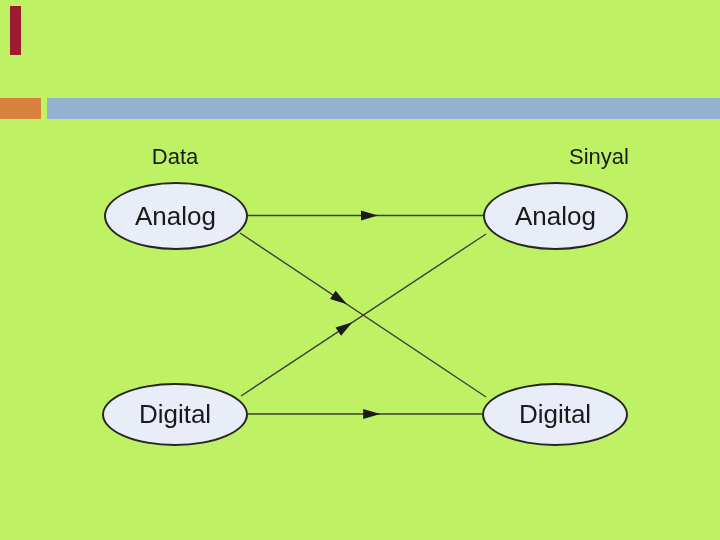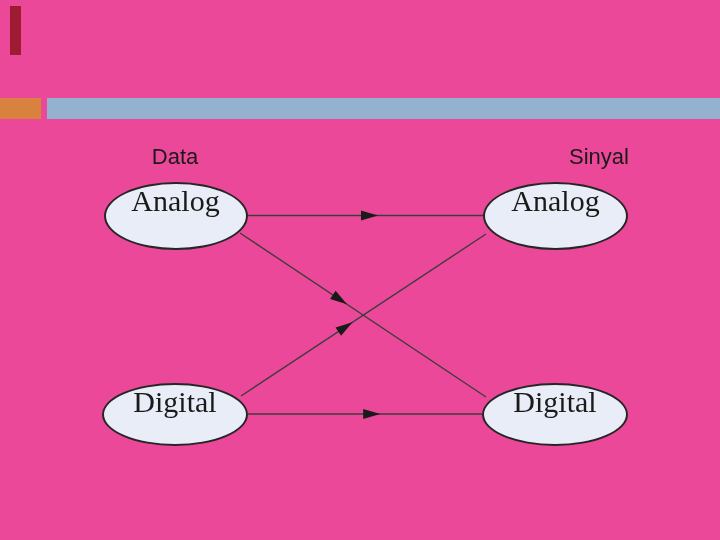--- a/index.html
+++ b/index.html
@@ -1,20 +1,20 @@
 <!DOCTYPE html>
 <html><head>
 <meta charset="utf-8">
 <style>
   html, body { margin: 0; padding: 0; background: #ffffff; }
   .slide {
     position: relative;
     width: 720px;
     height: 540px;
-    background: #ec4899;
+    background: #bef264;
     overflow: hidden;
     font-family: "Liberation Sans", sans-serif;
   }
   .ribbon {
     position: absolute;
     left: 10px; top: 6px;
     width: 11px; height: 49px;
   }
   .bar-orange {
     position: absolute;
@@ -40,26 +40,25 @@
     position: absolute;
     left: 0; top: 0;
     width: 720px; height: 540px;
     z-index: 1;
   }
   .node {
     position: absolute;
     box-sizing: border-box;
     border-radius: 50%;
     display: flex;
-    align-items: flex-start;
+    align-items: center;
     justify-content: center;
-    font-size: 30px;
+    font-size: 26px;
     color: #141414;
     z-index: 2;
-    font-family: Liberation Serif, serif;
   }
 </style>
 </head>
 <body>
 
 <div class="slide">
 
   <div class="ribbon" style="background: rgb(158, 27, 50);"></div>
   <div class="bar-orange" style="background: rgb(217, 130, 63);"></div>
   <div class="bar-blue" style="background: rgb(148, 178, 207);"></div>

